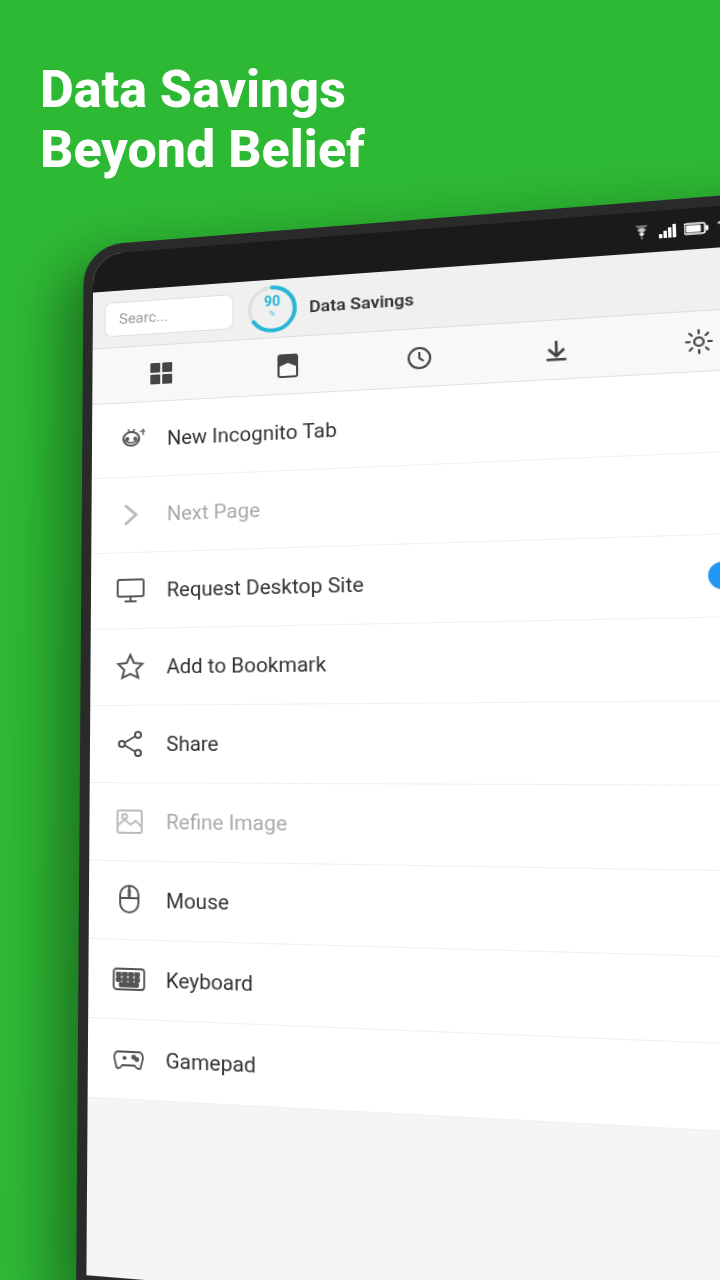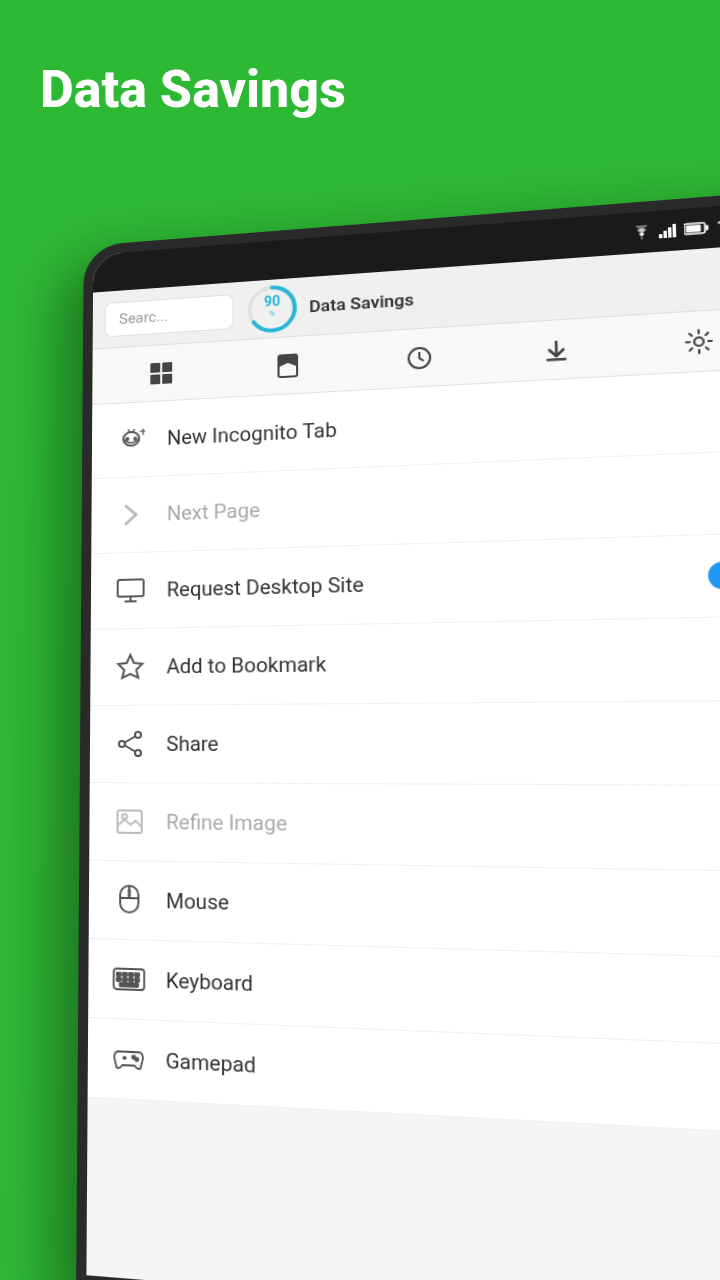--- a/index.html
+++ b/index.html
@@ -199,20 +199,21 @@
       height: 22px;
       background: white;
       border-radius: 50%;
     }
   </style>
 </head>
 <body>
 
 <div class="header-text">
   <div>Data Savings</div>
+  <div>Beyond Belief</div>
 </div>
 
 <div class="phone-wrapper">
   <div class="phone-shell">
     <div class="phone-screen">
 
       <div class="status-bar">
         <div class="status-icons">
 
           <svg width="18" height="14" viewBox="0 0 18 14" fill="white">

